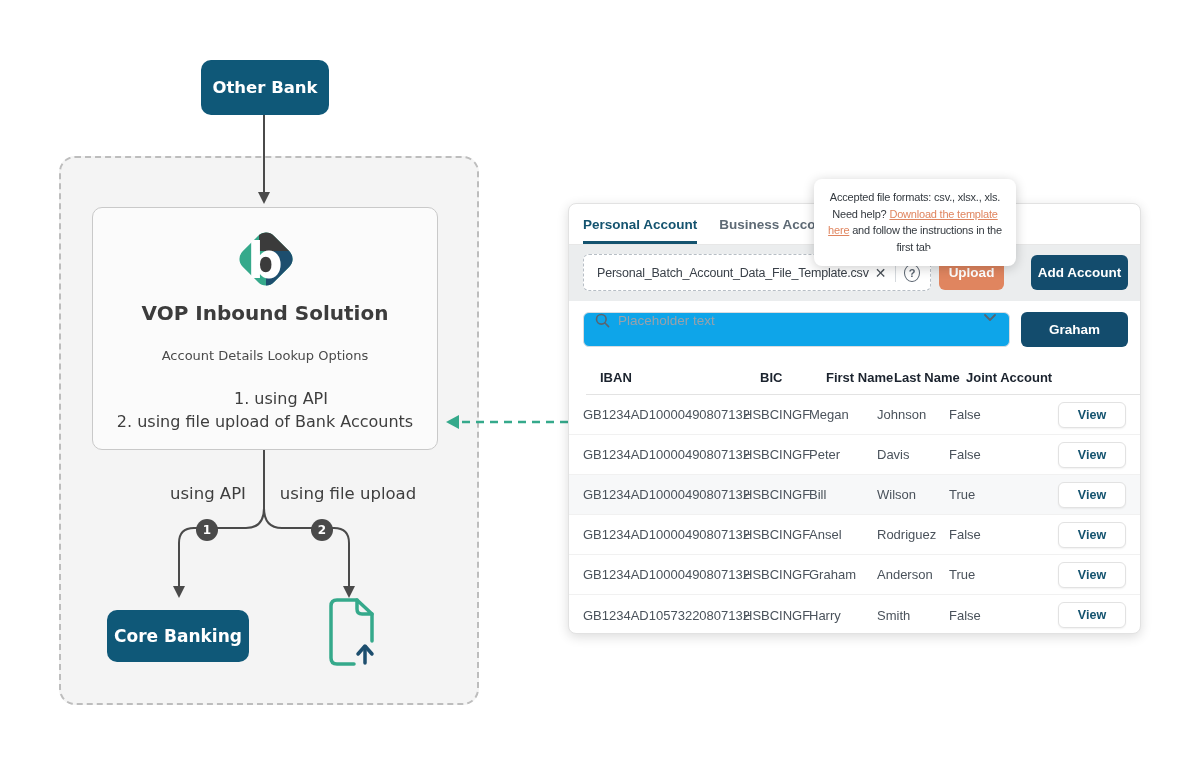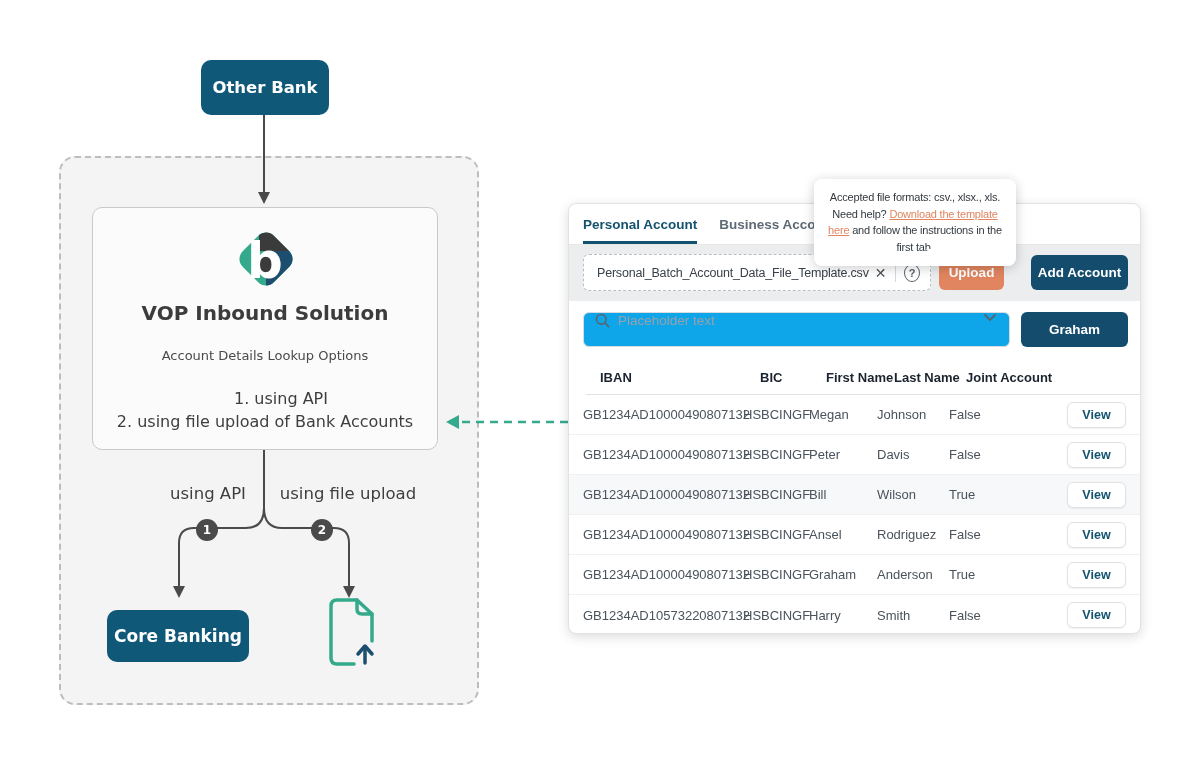--- a/index.html
+++ b/index.html
@@ -95,21 +95,21 @@
 
   .table { position:absolute; left:0; top:157px; width:100%; }
   .tgrid { display:grid; grid-template-columns:160px 66px 68px 72px 90px 1fr;
            align-items:center; padding:0 14px; }
   .thead { height:34px; border-bottom:1px solid #E3E3E3; font-size:13px;
            font-weight:700; color:#1B232E;margin-left:17px; }
   .trow { height:40px; font-size:13px; color:#4A525B; border-bottom:1px solid #F1F1F1; }
   .trow:last-child { border-bottom:none; }
   .trow.alt { background:#F7F8F9; }
   .view-cell { display:flex; justify-content:flex-end; }
-  .btn-view { width:59px; height:26px; background:#fff; border:1px solid #E2E2E2;
+  .btn-view { width:68px; height:26px; background:#fff; border:1px solid #E2E2E2;
               border-radius:6px; box-shadow:0 1px 2px rgba(0,0,0,0.06); color:#14536F;
               font-size:12.5px; font-weight:700; display:flex; align-items:center;
               justify-content:center; cursor:pointer; }
 
   
   .tooltip { position:absolute; left:814px; top:179px; width:202px; z-index:6;
              background:#fff; border-radius:8px; box-shadow:0 2px 12px rgba(0,0,0,0.20);
              padding:10px 12px 11px; font-size:11px; line-height:1.5; color:#33393F;
              text-align:center; letter-spacing:-0.2px; }
   .tooltip .nowrap { white-space:nowrap; }

